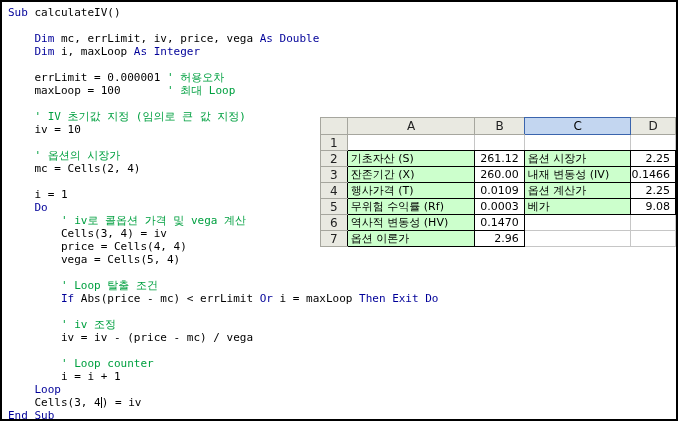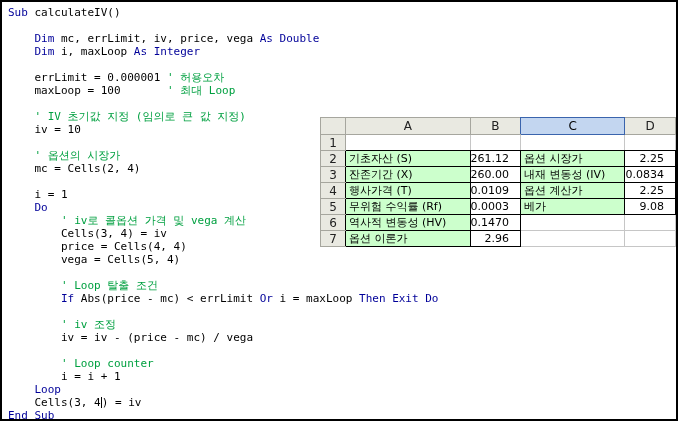--- a/index.html
+++ b/index.html
@@ -30,21 +30,21 @@
   .sheet th,.sheet td{padding:0;overflow:hidden;white-space:nowrap;height:16px;vertical-align:middle;}
   .sheet tr.hdr th{height:17px;}
   .sheet th{font-weight:normal;}
   .corner,.colhead,.rowhead{background:var(--hdrbg);border:1px solid var(--hgrid);
                             text-align:center;color:#222;font-size:12px;}
   .colhead.sel{background:var(--selbg);border:1px solid var(--selbd);color:#000;}
   .colhead.presel{border-right-color:var(--selbd);}
   .rowhead.rdk{border-right-color:var(--dark);}
   .sheet td{border:1px solid var(--grid);background:#fff;color:#000;}
   td.green{background:var(--green);text-align:left;padding-left:3px;}
-  td.numc{text-align:right;padding-right:11px;}
+  td.numc{text-align:right;padding-right:5px;}
   td.dk{border:1px solid var(--dark);}
   td.bbdk{border-bottom-color:var(--dark);}
 </style>
 </head>
 <body>
 
 <div class="canvas">
   <div class="window">
 
     <pre class="code" id="code-block"><div class="code-line"><span class="k">Sub</span><span class="n"> calculateIV()</span></div><div class="code-line"></div><div class="code-line"><span class="n">    </span><span class="k">Dim</span><span class="n"> mc, errLimit, iv, price, vega </span><span class="k">As Double</span></div><div class="code-line"><span class="n">    </span><span class="k">Dim</span><span class="n"> i, maxLoop </span><span class="k">As Integer</span></div><div class="code-line"></div><div class="code-line"><span class="n">    errLimit = 0.000001 </span><span class="c">' 허용오차</span></div><div class="code-line"><span class="n">    maxLoop = 100       </span><span class="c">' 최대 Loop</span></div><div class="code-line"></div><div class="code-line"><span class="c">    ' IV 초기값 지정 (임의로 큰 값 지정)</span></div><div class="code-line"><span class="n">    iv = 10</span></div><div class="code-line"></div><div class="code-line"><span class="c">    ' 옵션의 시장가</span></div><div class="code-line"><span class="n">    mc = Cells(2, 4)</span></div><div class="code-line"></div><div class="code-line"><span class="n">    i = 1</span></div><div class="code-line"><span class="n">    </span><span class="k">Do</span></div><div class="code-line"><span class="c">        ' iv로 콜옵션 가격 및 vega 계산</span></div><div class="code-line"><span class="n">        Cells(3, 4) = iv</span></div><div class="code-line"><span class="n">        price = Cells(4, 4)</span></div><div class="code-line"><span class="n">        vega = Cells(5, 4)</span></div><div class="code-line"></div><div class="code-line"><span class="c">        ' Loop 탈출 조건</span></div><div class="code-line"><span class="n">        </span><span class="k">If</span><span class="n"> Abs(price - mc) &lt; errLimit </span><span class="k">Or</span><span class="n"> i = maxLoop </span><span class="k">Then Exit Do</span></div><div class="code-line"></div><div class="code-line"><span class="c">        ' iv 조정</span></div><div class="code-line"><span class="n">        iv = iv - (price - mc) / vega</span></div><div class="code-line"></div><div class="code-line"><span class="c">        ' Loop counter</span></div><div class="code-line"><span class="n">        i = i + 1</span></div><div class="code-line"><span class="n">    </span><span class="k">Loop</span></div><div class="code-line"><span class="n">    Cells(3, 4</span><span class="caret"></span><span class="n">) = iv</span></div><div class="code-line"><span class="k">End Sub</span></div></pre>
@@ -78,21 +78,21 @@
           <td class="green dk">기초자산 (S)</td>
           <td class="numc dk">261.12</td>
           <td class="green dk">옵션 시장가</td>
           <td class="numc dk">2.25</td>
         </tr>
         <tr>
           <th class="rowhead rdk">3</th>
           <td class="green dk">잔존기간 (X)</td>
           <td class="numc dk">260.00</td>
           <td class="green dk">내재 변동성 (IV)</td>
-          <td class="numc dk">0.0834</td>
+          <td class="numc dk">0.1466</td>
         </tr>
         <tr>
           <th class="rowhead rdk">4</th>
           <td class="green dk">행사가격 (T)</td>
           <td class="numc dk">0.0109</td>
           <td class="green dk">옵션 계산가</td>
           <td class="numc dk">2.25</td>
         </tr>
         <tr>
           <th class="rowhead rdk">5</th>

